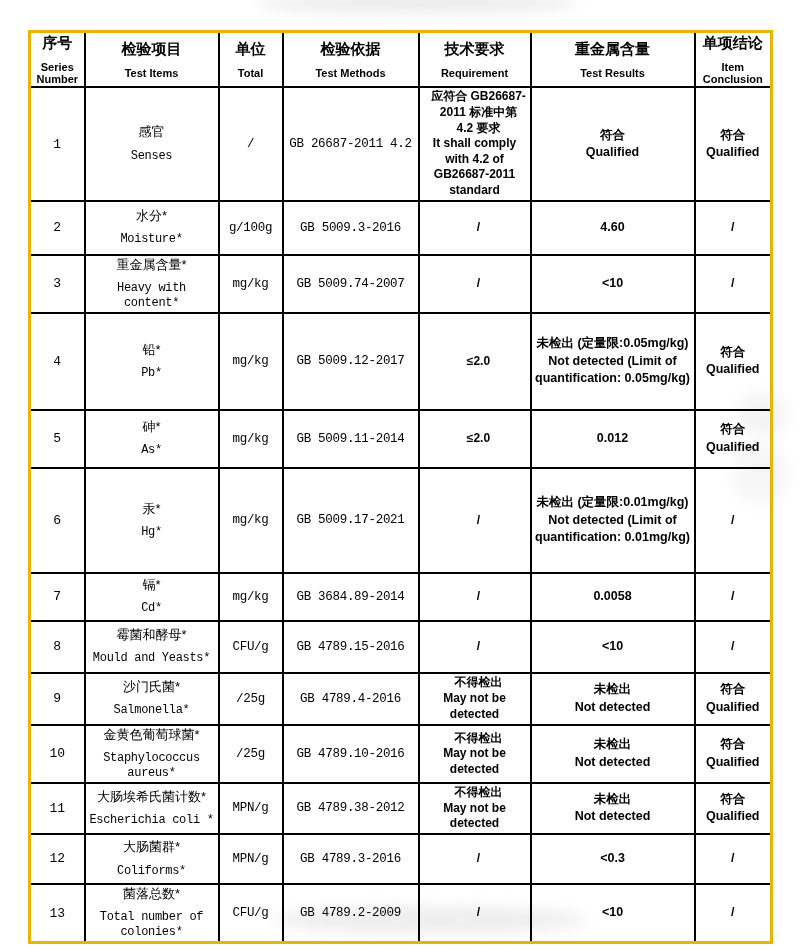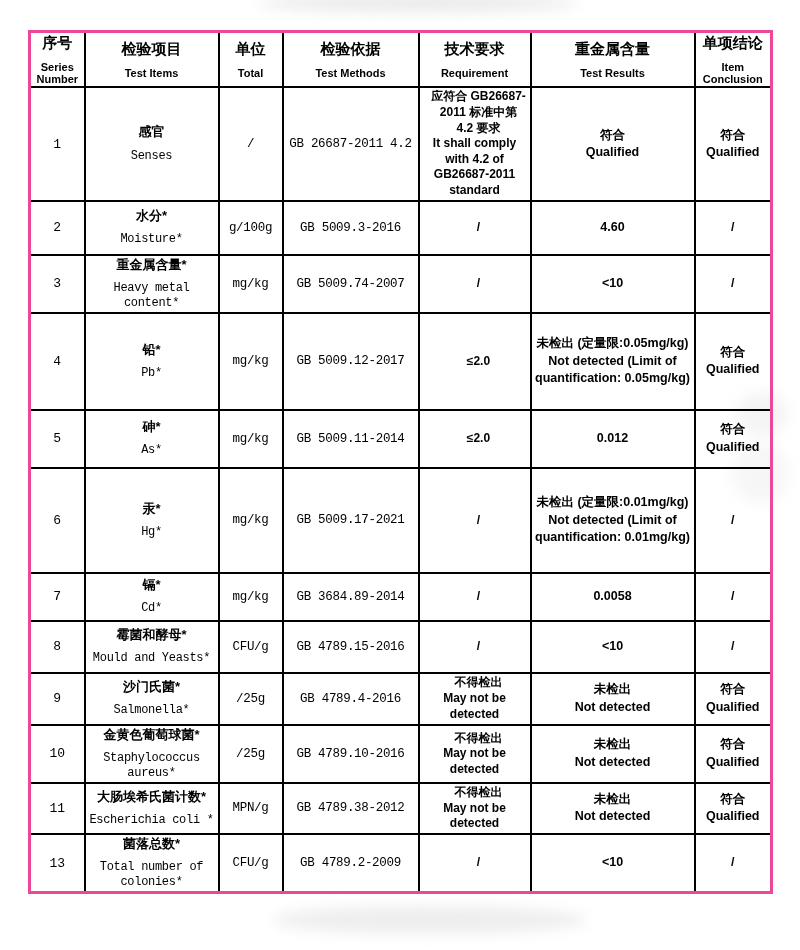--- a/index.html
+++ b/index.html
@@ -5,40 +5,40 @@
   html,body{margin:0;padding:0;}
   body{
     width:800px;height:950px;position:relative;background:#ffffff;
     font-family:"Liberation Sans",sans-serif;color:#000;overflow:hidden;
   }
   .sheet{position:absolute;inset:0;background:#fff;}
 
   table.report{
     position:absolute;left:28px;top:30px;width:742px;
     border-collapse:collapse;table-layout:fixed;
-    border:3px solid #ec4899;
+    border:3px solid #eab308;
   }
   th,td{
     border:2px solid #000;
     padding:1px 3px;
     text-align:center;vertical-align:middle;
     overflow:hidden;
   }
   thead tr{height:55px;}
   thead .zh{
     font-size:15px;font-weight:700;line-height:1.15;
     font-family:"Liberation Sans",sans-serif;word-break:break-word;
   }
   thead .en{
     font-size:11px;font-weight:700;line-height:1.1;margin-top:10px;
     font-family:"Liberation Sans",sans-serif;
   }
 
   .c-serial{font-family:"Liberation Mono","DejaVu Sans Mono",monospace;font-size:13px;}
-  .c-item .zh{font-size:13px;font-weight:700;line-height:1.25;word-break:break-word;}
+  .c-item .zh{font-size:13px;font-weight:400;line-height:1.25;word-break:break-word;}
   .c-item .en{
     font-family:"Liberation Mono","DejaVu Sans Mono",monospace;
     font-size:12px;letter-spacing:-0.3px;line-height:1.25;margin-top:8px;
   }
   .c-unit,.c-method{
     font-family:"Liberation Mono","DejaVu Sans Mono",monospace;
     font-size:12.5px;letter-spacing:-0.3px;
   }
   .c-req,.c-result,.c-concl{font-weight:700;font-size:12.5px;}
   .c-req .zh,.c-result .zh,.c-concl .zh{line-height:1.4;word-break:break-word;}
@@ -157,21 +157,21 @@
           <td class="c-concl">
             <div class="zh">/</div>
           </td>
         </tr>
         <tr style="height: 53px;">
           <td class="c-serial">
             <div class="val">3</div>
           </td>
           <td class="c-item">
             <div class="zh">重金属含量*</div>
-            <div class="en">Heavy metal content*</div>
+            <div class="en">Heavy with content*</div>
           </td>
           <td class="c-unit">
             <div class="val">mg/kg</div>
           </td>
           <td class="c-method">
             <div class="val">GB 5009.74-2007</div>
           </td>
           <td class="c-req">
             <div class="zh">/</div>
           </td>
@@ -378,20 +378,44 @@
             <div class="zh">不得检出</div>
             <div class="en">May not be detected</div>
           </td>
           <td class="c-result">
             <div class="zh">未检出</div>
             <div class="en">Not detected</div>
           </td>
           <td class="c-concl">
             <div class="zh">符合</div>
             <div class="en">Qualified</div>
+          </td>
+        </tr>
+        <tr style="height: 50px;">
+          <td class="c-serial">
+            <div class="val">12</div>
+          </td>
+          <td class="c-item">
+            <div class="zh">大肠菌群*</div>
+            <div class="en">Coliforms*</div>
+          </td>
+          <td class="c-unit">
+            <div class="val">MPN/g</div>
+          </td>
+          <td class="c-method">
+            <div class="val">GB 4789.3-2016</div>
+          </td>
+          <td class="c-req">
+            <div class="zh">/</div>
+          </td>
+          <td class="c-result">
+            <div class="zh">&lt;0.3</div>
+          </td>
+          <td class="c-concl">
+            <div class="zh">/</div>
           </td>
         </tr>
         <tr style="height: 52px;">
           <td class="c-serial">
             <div class="val">13</div>
           </td>
           <td class="c-item">
             <div class="zh">菌落总数*</div>
             <div class="en">Total number of colonies*</div>
           </td>

